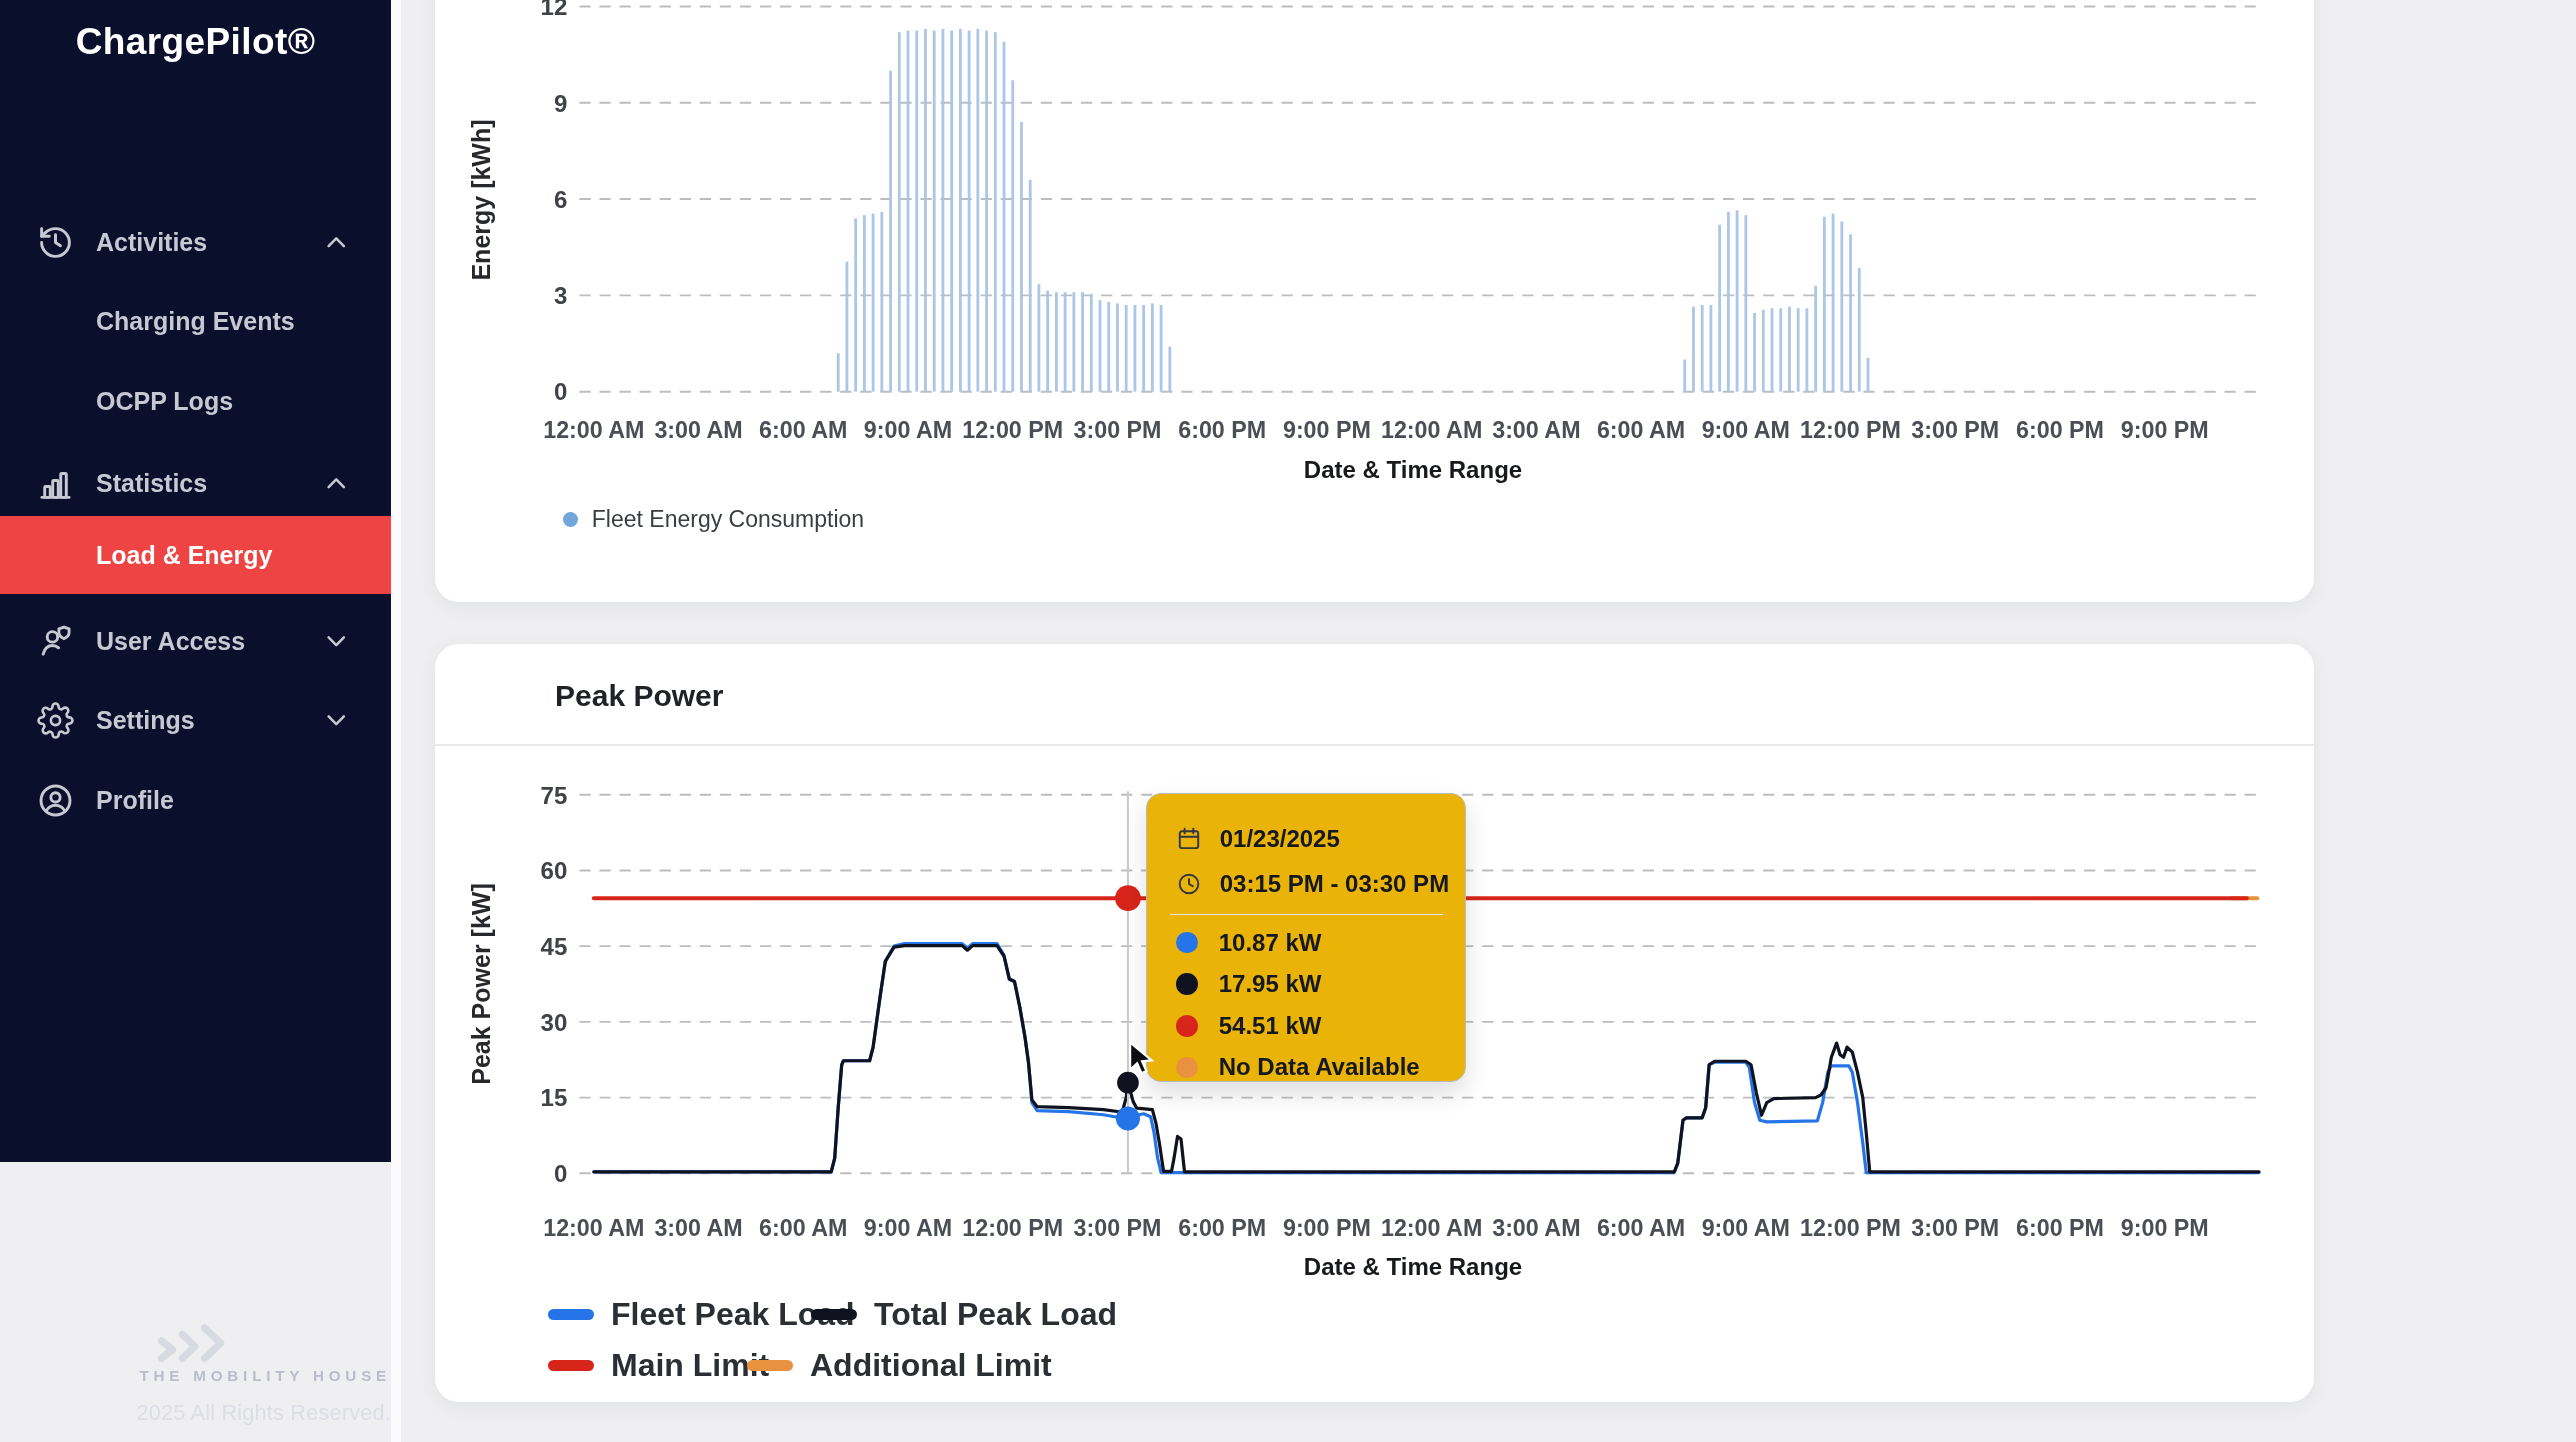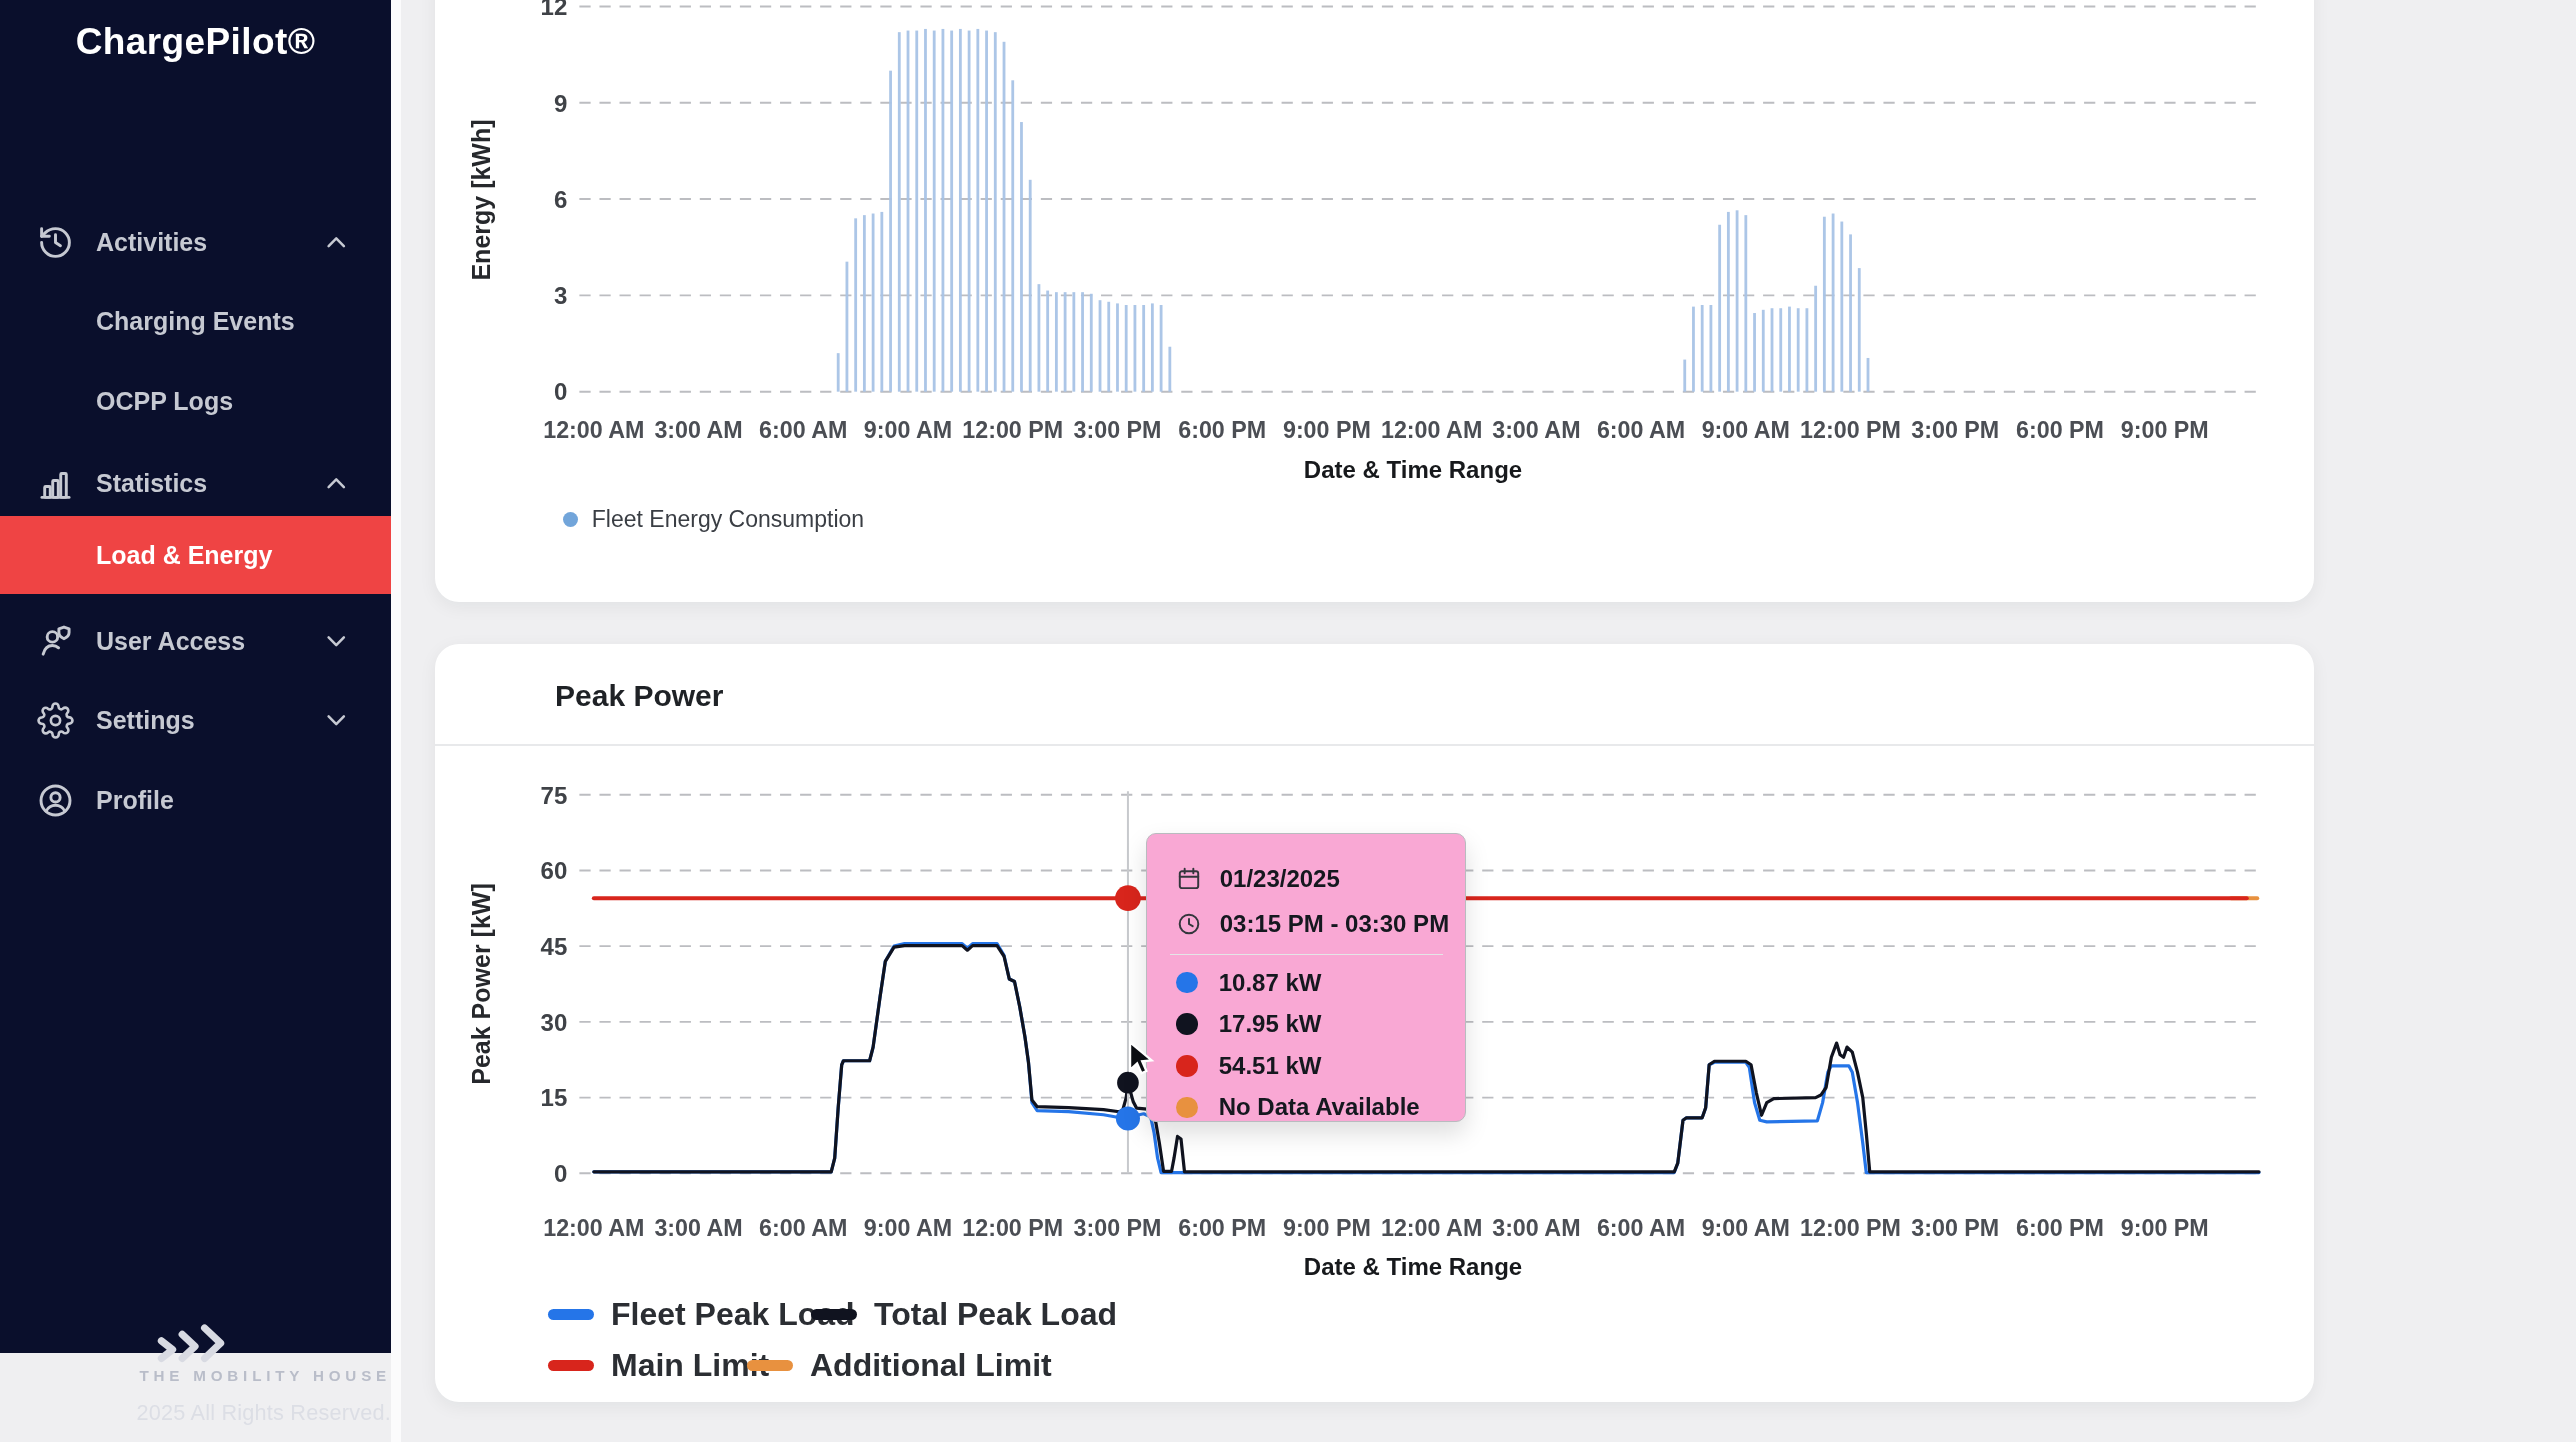--- a/index.html
+++ b/index.html
@@ -2,21 +2,21 @@
 <html style="font-size:13px"><head>
 <meta charset="utf-8">
 <style>
   html,body{margin:0;padding:0;}
   body{
     position:relative;width:2576px;height:1443px;overflow:hidden;
     background:#efeff1;font-family:"Liberation Sans", sans-serif;
     -webkit-font-smoothing:antialiased;
   }
   
-  .sidebar{position:absolute;left:0;top:0;width:391px;height:1353px;background:#0a0f2c;z-index:10;}
+  .sidebar{position:absolute;left:0;top:0;width:391px;height:1162px;background:#0a0f2c;z-index:10;}
   .scroll-strip{position:absolute;left:391px;top:0;width:10.4px;height:1443px;background:#fbfbfc;z-index:11;}
   .logo{position:absolute;left:0;top:21px;width:391px;text-align:center;color:#ffffff;
     font-size:37px;font-weight:bold;letter-spacing:0.4px;}
   .nav-item{position:absolute;left:0;width:391px;height:77px;display:flex;align-items:center;
     color:#c6c9d2;font-size:25px;font-weight:600;cursor:pointer;}
   .nav-item .ni-icon{position:absolute;left:37px;width:37px;height:37px;display:flex;align-items:center;}
   .nav-item .ni-label{position:absolute;left:96px;white-space:nowrap;}
   .nav-item .ni-chevron{position:absolute;left:321px;width:32px;height:32px;}
   .nav-item.active{background:#ef4444;color:#ffffff;}
   .side-footer{position:absolute;left:0;width:391px;text-align:right;color:#c2c5d0;}
@@ -32,22 +32,22 @@
   .axis-title-y{position:absolute;transform:translate(-50%,-50%) rotate(-90deg);
     font-size:25px;font-weight:bold;color:#26282c;white-space:nowrap;}
   .axis-title-x{position:absolute;transform:translateX(-50%);font-size:24px;font-weight:bold;color:#17191c;white-space:nowrap;}
   
   .legend-row{position:absolute;display:flex;align-items:center;}
   .legend-dot{width:15.2px;height:15.2px;border-radius:50%;margin-right:13.6px;}
   .legend-chip{width:46px;height:10.4px;border-radius:5.6px;}
   .legend-label{font-size:32px;color:#2b2e33;font-weight:600;margin-left:17px;white-space:nowrap;}
   .legend-label-sm{font-size:23px;color:#3a3e44;font-weight:400;}
   
-  .tooltip{position:absolute;left:1146px;top:793px;width:318px;height:287px;background:#f9a8d4;
-    border:1.6px solid #b9bbbf;border-radius:10px;box-shadow:0 11.2px 24px rgba(0,0,0,.13);z-index:20;margin-top:40px;}
+  .tooltip{position:absolute;left:1146px;top:793px;width:318px;height:287px;background:#eab308;
+    border:1.6px solid #b9bbbf;border-radius:15px;box-shadow:0 11.2px 24px rgba(0,0,0,.13);z-index:20;}
   .tt-row{display:flex;align-items:center;margin-left:29px;color:#15181f;font-size:24px;font-weight:600;}
   .tt-row .tt-ic{width:26px;height:26px;margin-right:17.7px;color:#33363c;}
   .tt-date{margin-top:30.5px;}
   .tt-time{margin-top:17.7px;}
   .tt-divider{margin:16px 22.5px 0 22.5px;height:0.8px;background:#e4e5e7;}
   .tt-val{margin-top:13.6px;}
   .tt-dot{width:21.7px;height:21.7px;border-radius:50%;margin-right:21px;flex:none;}
   
   #charts{position:absolute;left:0;top:0;z-index:5;}
   .cursor{position:absolute;left:1122px;top:1040px;z-index:30;}

